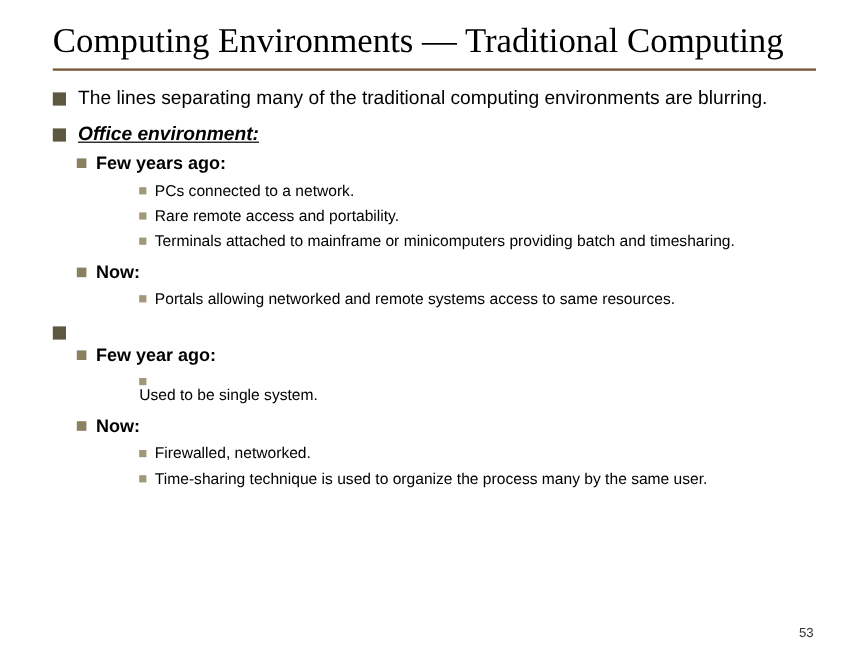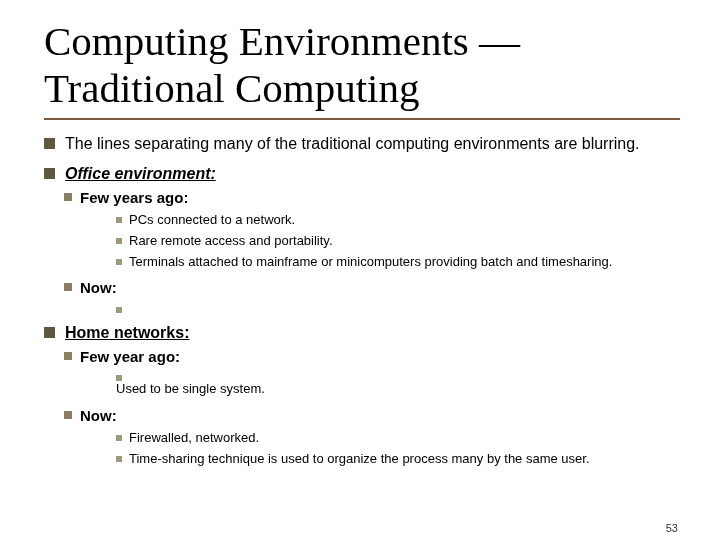--- a/index.html
+++ b/index.html
@@ -8,21 +8,21 @@
     height: 540px;
     background: #fff;
     font-family: Arial, Helvetica, sans-serif;
     color: #000;
     padding: 18px 40px 0 44px;
     position: relative;
     overflow: hidden;
   }
   .title {
     font-family: "Times New Roman", Times, serif;
-    font-size: 41px;
+    font-size: 29px;
     font-weight: normal;
     line-height: 1.15;
     margin-bottom: 6px;
   }
   .title-underline {
     border-bottom: 2px solid #7a5a3a;
     margin-bottom: 14px;
     width: 100%;
   }
   .bullet-row {
@@ -88,25 +88,25 @@
   <span class="sq l3"></span>
   <span class="l3-text">Terminals attached to mainframe or minicomputers providing batch and timesharing.</span>
 </div>
 
 <div class="bullet-row indent2 sub">
   <span class="sq l2"></span>
   <span class="l2-text">Now:</span>
 </div>
 <div class="bullet-row indent3" style="margin-bottom:10px;">
   <span class="sq l3"></span>
+  <span class="l3-text">Portals allowing networked and remote systems access to same resources.</span>
 </div>
 
 <div class="bullet-row indent1" style="margin-bottom:4px;">
   <span class="sq l1"></span>
-  <span class="l1-text underline">Home networks:</span>
 </div>
 
 <div class="bullet-row indent2 sub">
   <span class="sq l2"></span>
   <span class="l2-text">Few year ago:</span>
 </div>
 <div class="bullet-row indent3" style="margin-bottom:8px;flex-direction:column;">
   <span class="sq l3"></span>
   <span class="l3-text">Used to be single system.</span>
 </div>

